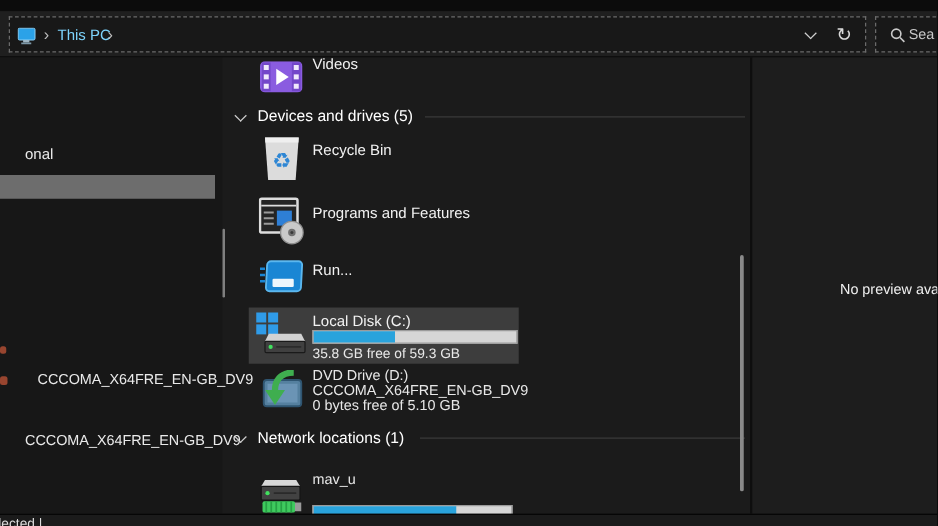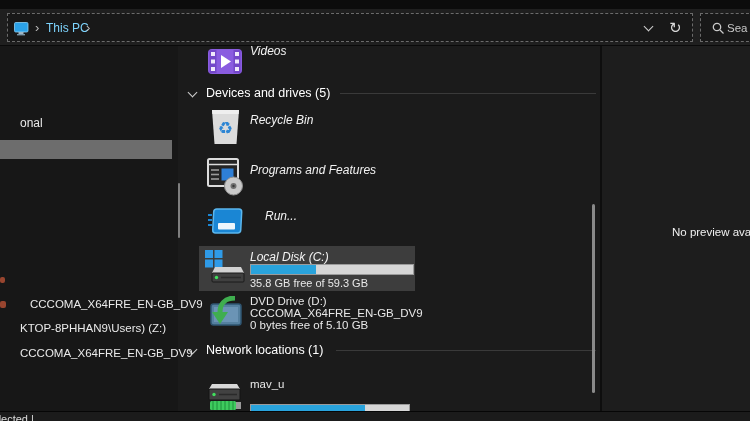--- a/index.html
+++ b/index.html
@@ -24,21 +24,21 @@
   #statusbar{left:0;top:411px;width:750px;height:10px;background:#1b1b1b;border-top:1px solid #060606;box-sizing:border-box;}
   .sbtext{font-size:11px;color:#dcdcdc;white-space:nowrap;}
   
   .sidefrag{font-size:11.5px;color:#eaeaea;white-space:nowrap;margin-left:20px;}
   #side-selected{left:0;top:140px;width:172px;height:19px;background:#6d6d6d;}
   .sidedot{border-radius:2px;background:#98452f;}
   .vthumb{background:#7f7f7f;border-radius:2px;}
   
   .sechdr{font-size:12.5px;color:#ffffff;white-space:nowrap;}
   .secline{height:1px;background:#3a3a3a;}
-  .tilelabel{font-size:12px;color:#f2f2f2;white-space:nowrap;font-style:italic;}
+  .tilelabel{font-size:12px;color:#f2f2f2;white-space:nowrap;}
   .tilesub{font-size:11px;color:#e8e8e8;white-space:nowrap;}
   #seltile{left:199px;top:246px;width:216px;height:45px;background:#3d3d3d;}
   .bar{height:11px;background:#d6d6d6;border:1px solid #9b9b9b;box-sizing:border-box;}
   .barfill{height:100%;background:#29a3dc;}
   .preview-msg{font-size:11.5px;color:#f0f0f0;white-space:nowrap;}
   .searchtext{font-size:11.5px;color:#c8c8c8;}
 </style>
 </head>
 <body>
 
@@ -73,21 +73,20 @@
   <div class="abs" id="previewdivider"></div>
   <div class="abs" id="previewpane">
     <span class="abs preview-msg" style="left:70px;top:180px;">No preview availa</span>
   </div>
 
   <span class="abs sidefrag" style="left:0;top:116px;font-size:12px;">onal</span>
   <div class="abs" id="side-selected"></div>
   <div class="abs sidedot" style="left:0;top:277px;width:5px;height:6px;"></div>
   <div class="abs sidedot" style="left:0;top:301px;width:6px;height:7px;"></div>
   <span class="abs sidefrag" style="left:10px;top:298px;">CCCOMA_X64FRE_EN-GB_DV9</span>
-  <span class="abs sidefrag" style="left:0;top:322px;">KTOP-8PHHAN9\Users) (Z:)</span>
   <span class="abs sidefrag" style="left:0;top:347px;">CCCOMA_X64FRE_EN-GB_DV9</span>
   <div class="abs vthumb" style="left:178px;top:183px;width:2px;height:55px;"></div>
 
   <div class="abs" style="left:199px;top:40px;width:216px;height:40px;">
     <svg class="abs" style="left:9px;top:9px;" width="34" height="25" viewBox="0 0 34 25">
       <rect x="0" y="0" width="34" height="25" rx="4" fill="#8a5ce0"></rect>
       <rect x="1.5" y="1" width="7" height="23" fill="#7347c9"></rect>
       <rect x="25.5" y="1" width="7" height="23" fill="#7347c9"></rect>
       <g fill="#efe9fb">
         <rect x="3" y="3" width="4" height="4"></rect>
@@ -135,21 +134,21 @@
   <div class="abs" style="left:199px;top:202px;width:216px;height:40px;">
     <svg class="abs" style="left:9px;top:4px;" width="36" height="31" viewBox="0 0 36 31">
       <g stroke="#1a86d4" stroke-width="2">
         <line x1="0" y1="9" x2="4" y2="9"></line>
           <line x1="0" y1="14" x2="4" y2="14"></line>
           <line x1="0" y1="19" x2="4" y2="19"></line>
       </g>
       <rect x="6" y="3" width="28" height="24" rx="3" fill="#1a86d4" stroke="#5bb7ee" stroke-width="1.5" transform="skewX(-3)"></rect>
       <rect x="10" y="17" width="17" height="6.5" rx="1" fill="#eef6fc"></rect>
     </svg>
-    <span class="abs tilelabel" style="left:66px;top:7px;">Run...</span>
+    <span class="abs tilelabel" style="left:51px;top:7px;">Run...</span>
   </div>
 
   <div class="abs" id="seltile">
     <svg class="abs" style="left:5px;top:3px;" width="41" height="37" viewBox="0 0 41 37">
       <g fill="#2f9be8">
         <rect x="1" y="1" width="8" height="8"></rect>
           <rect x="10.5" y="1" width="8" height="8"></rect>
         <rect x="1" y="10.5" width="8" height="8"></rect>
           <rect x="10.5" y="10.5" width="8" height="8"></rect>
       </g>

